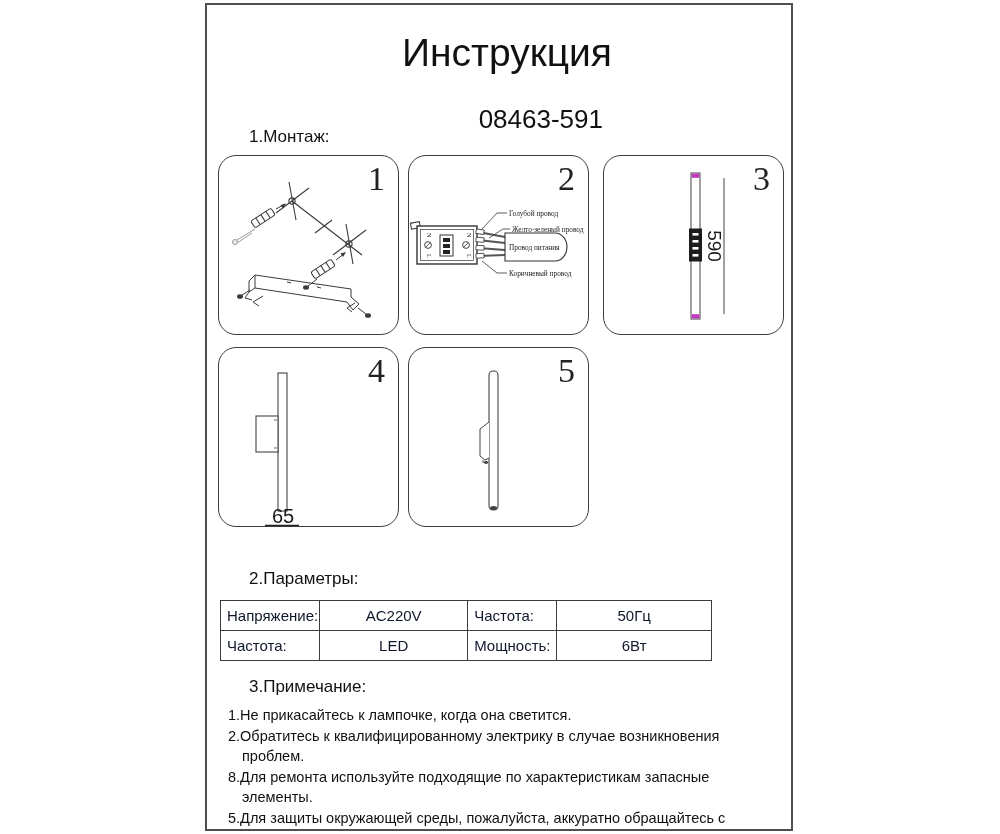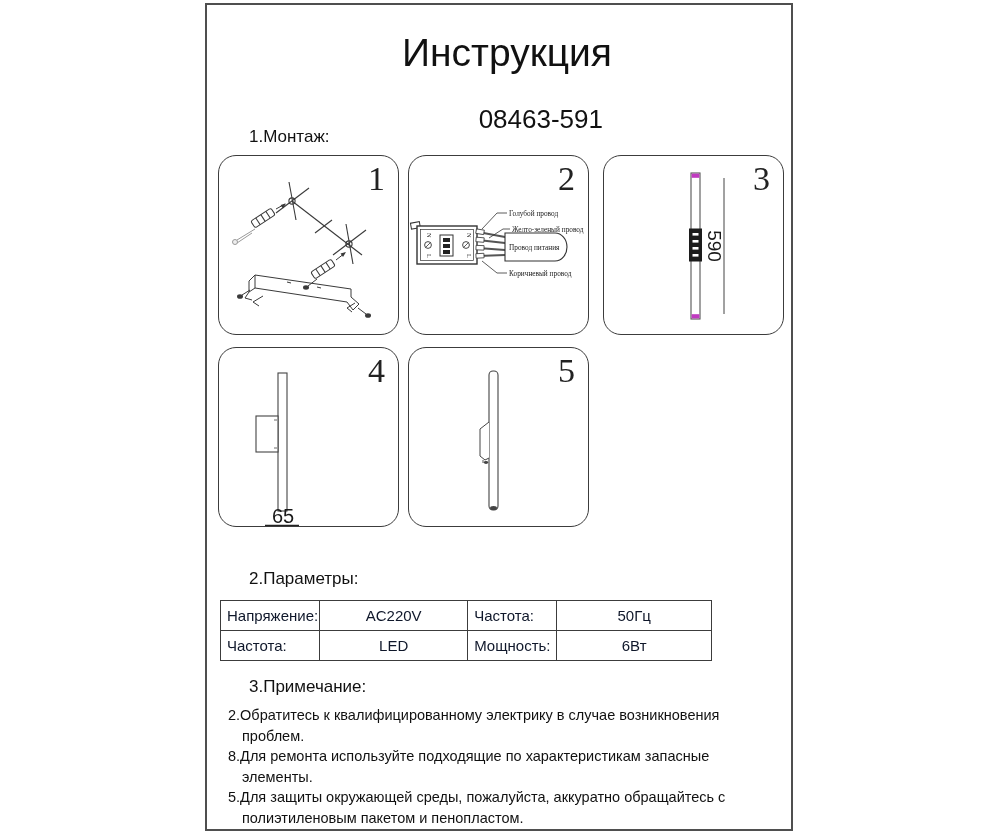--- a/index.html
+++ b/index.html
@@ -199,19 +199,20 @@
         <td class="val">LED</td>
         <td class="lab">Мощность:</td>
         <td class="val">6Вт</td>
       </tr>
     </tbody>
       </table>
 
     <div class="heading h-notes">3.Примечание:</div>
 
     <div class="notes">
+      <div class="note">1.Не прикасайтесь к лампочке, когда она светится.</div>
       <div class="note">2.Обратитесь к квалифицированному электрику в случае возникновения проблем.</div>
       <div class="note">8.Для ремонта используйте подходящие по характеристикам запасные элементы.</div>
       <div class="note">5.Для защиты окружающей среды, пожалуйста, аккуратно обращайтесь с полиэтиленовым пакетом и пенопластом.</div>
     </div>
 
   </div>
 </div>
 
 </body></html>

